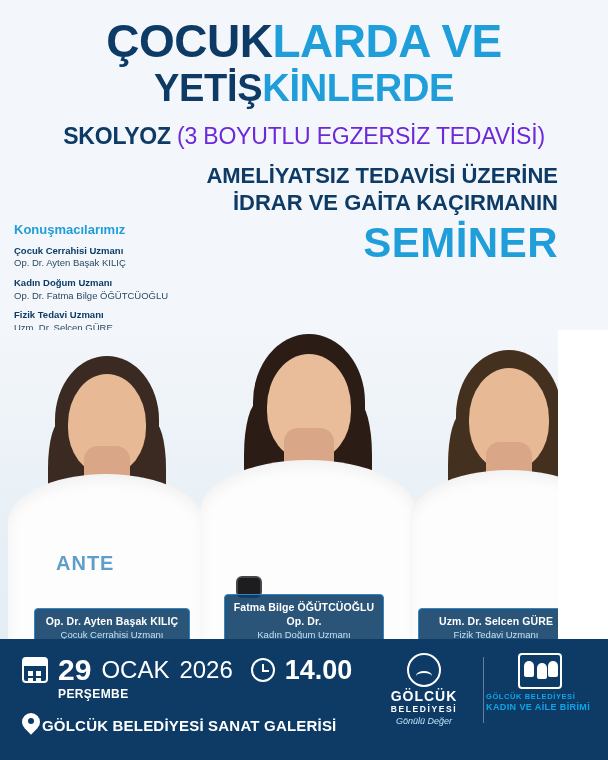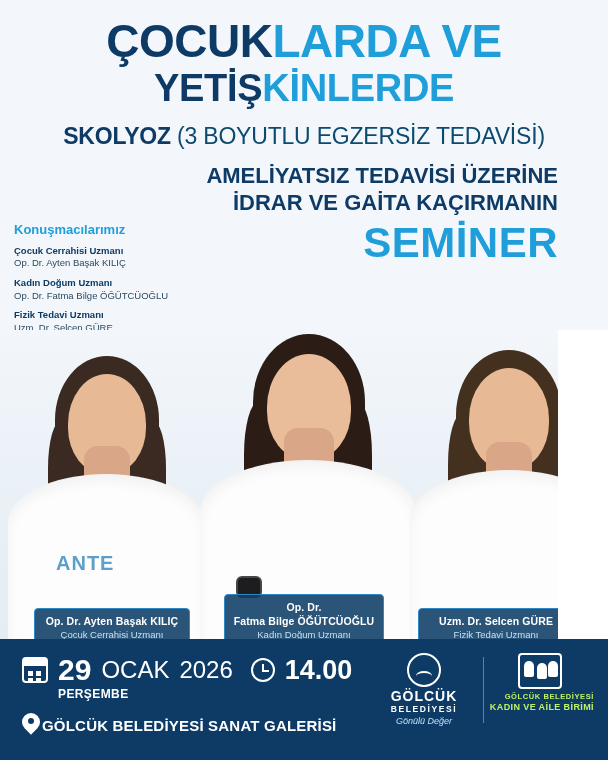--- a/index.html
+++ b/index.html
@@ -49,21 +49,21 @@
   .title-2 .accent { color: #1f9ed9; }
 
   .subline {
     text-align: center;
     font-size: 23px;
     font-weight: 600;
     color: #0d3b66;
     margin-top: 14px;
     letter-spacing: -0.2px;
   }
-  .subline .light { font-weight: 400; color: #0c4a6e; }
+  .subline .light { font-weight: 400; color: #6d28d9; }
 
   .line2 {
     text-align: right;
     font-size: 22px;
     font-weight: 700;
     color: #0d3b66;
     margin-top: 12px;
     padding-right: 28px;
     line-height: 1.25;
   }
@@ -343,22 +343,22 @@
     border-radius: 50% 50% 0 0;
   }
   .logo-golcuk .l1 { font-size: 14px; font-weight: 800; letter-spacing: 1px; line-height: 1.05; }
   .logo-golcuk .l2 { font-size: 8.5px; font-weight: 700; letter-spacing: 1.6px; }
   .logo-golcuk .l3 { font-size: 9px; font-style: italic; color: #bfe1f5; margin-top: 2px; }
 
   .logo-aile {
     position: absolute;
     right: 14px; top: 14px;
     width: 108px;
-    text-align: right;
-    color: #bef264;
+    text-align: left;
+    color: #0ea5e9;
   }
   .house {
     width: 44px; height: 36px;
     margin: 0 auto 3px auto;
     border: 2px solid #ffffff;
     border-radius: 4px;
     position: relative;
   }
   .house::before {
     content: "";
@@ -453,22 +453,22 @@
 
     <div class="brand-logo-photo">ANTE</div>
     <div class="watch"></div>
 
     <div class="plate plate-a">
       <div class="pname">Op. Dr. Ayten Başak KILIÇ</div>
       <div class="ptitle">Çocuk Cerrahisi Uzmanı</div>
     </div>
 
     <div class="plate plate-b">
+      <div class="pname">Fatma Bilge ÖĞÜTCÜOĞLU</div>
       <div class="pname">Op. Dr.</div>
-      <div class="pname">Fatma Bilge ÖĞÜTCÜOĞLU</div>
       <div class="ptitle">Kadın Doğum Uzmanı</div>
     </div>
 
     <div class="plate plate-c">
       <div class="pname">Uzm. Dr. Selcen GÜRE</div>
       <div class="ptitle">Fizik Tedavi Uzmanı</div>
     </div>
   </div>
 
   <div class="footer">

